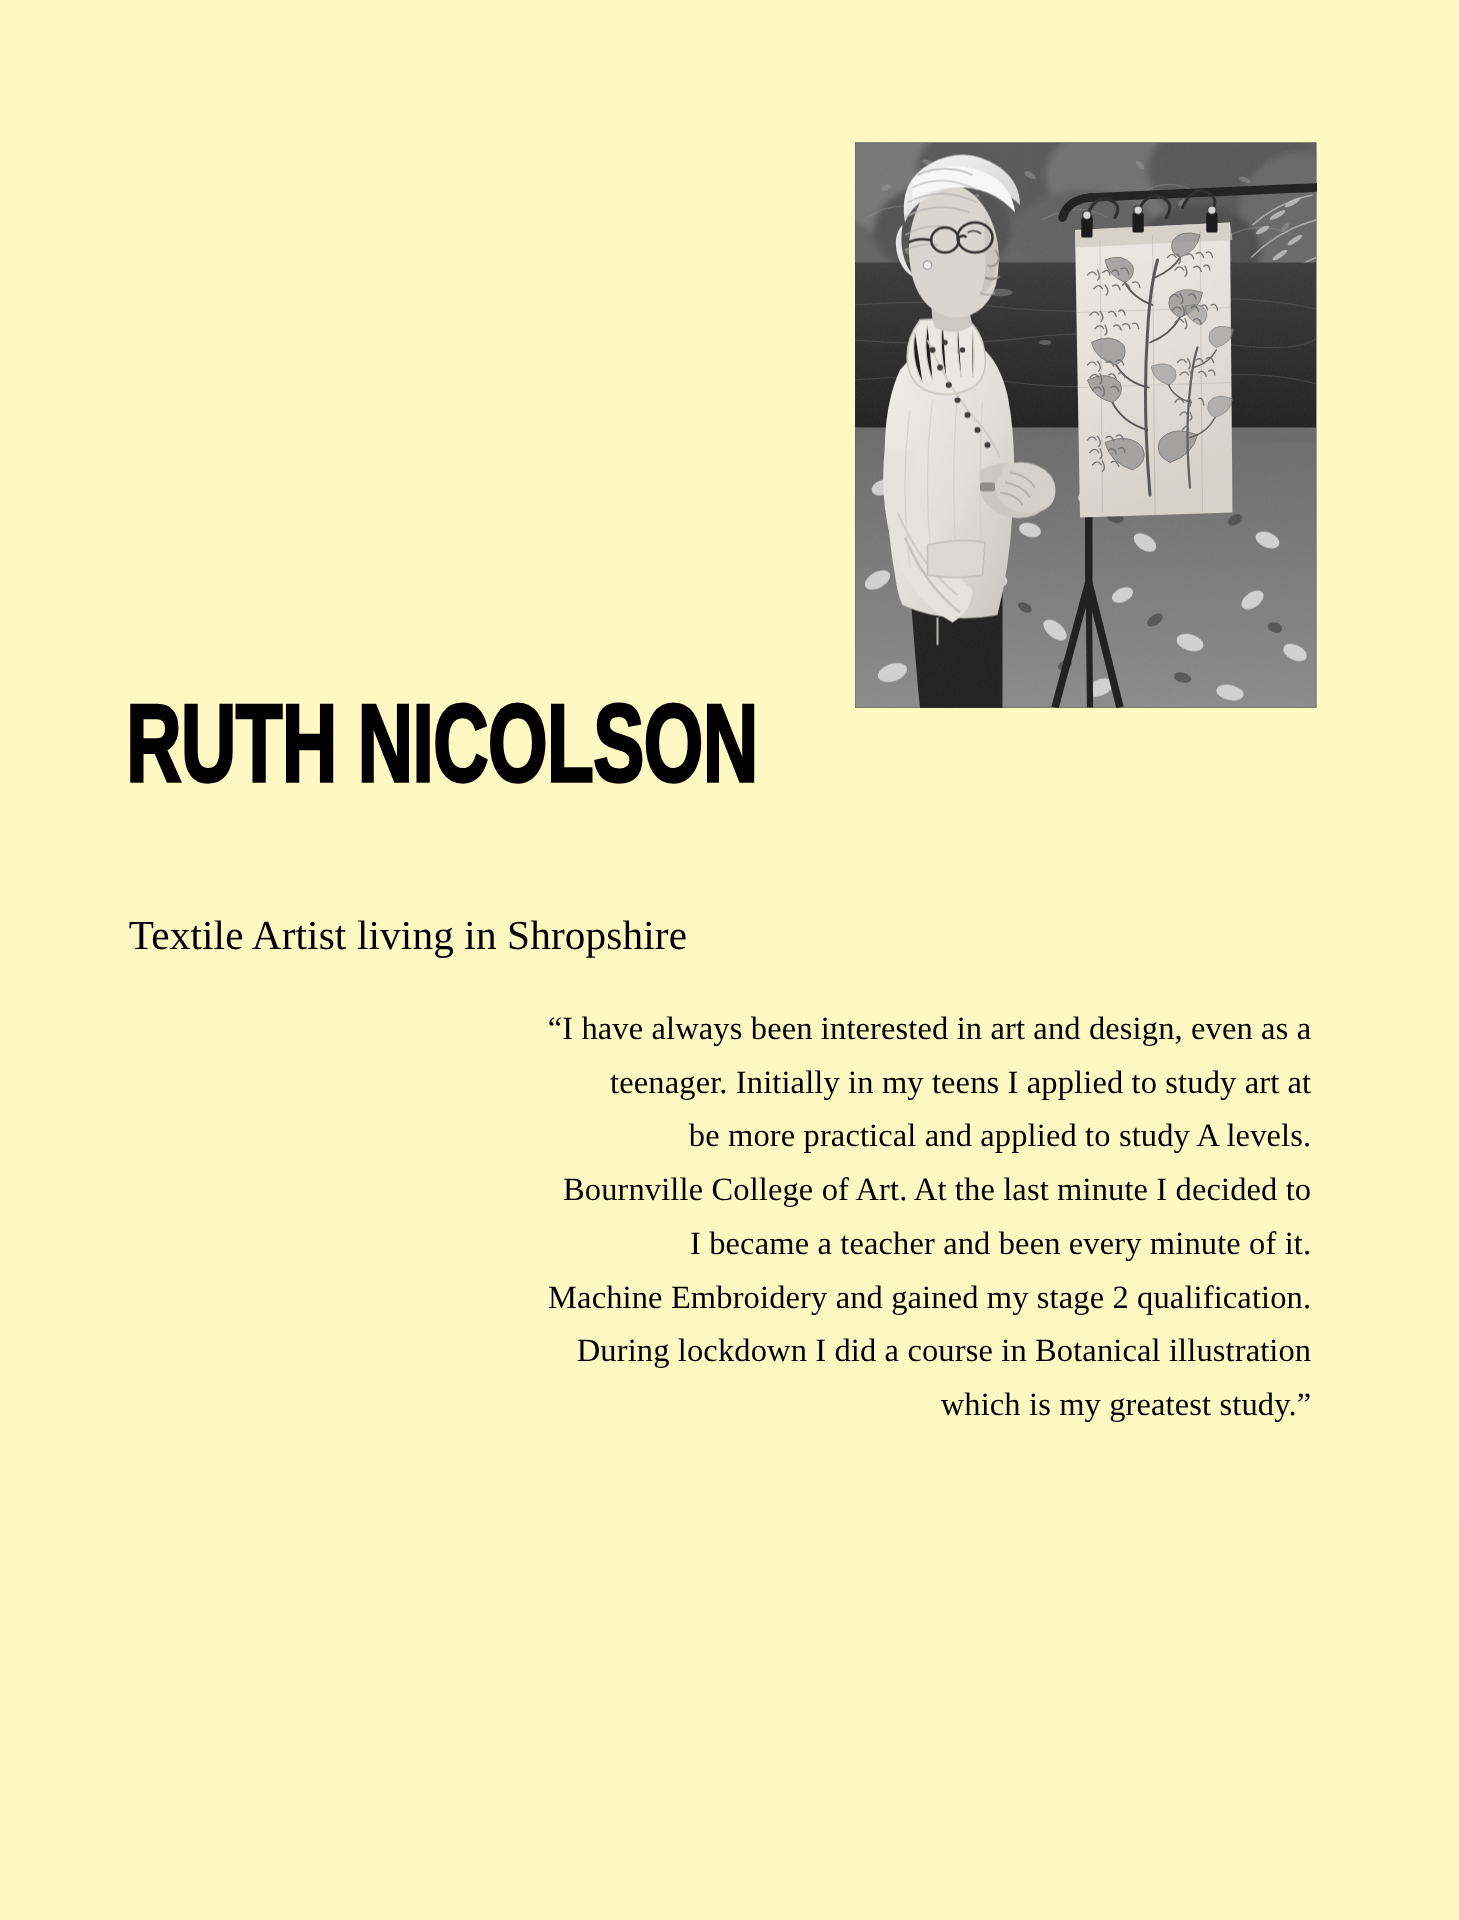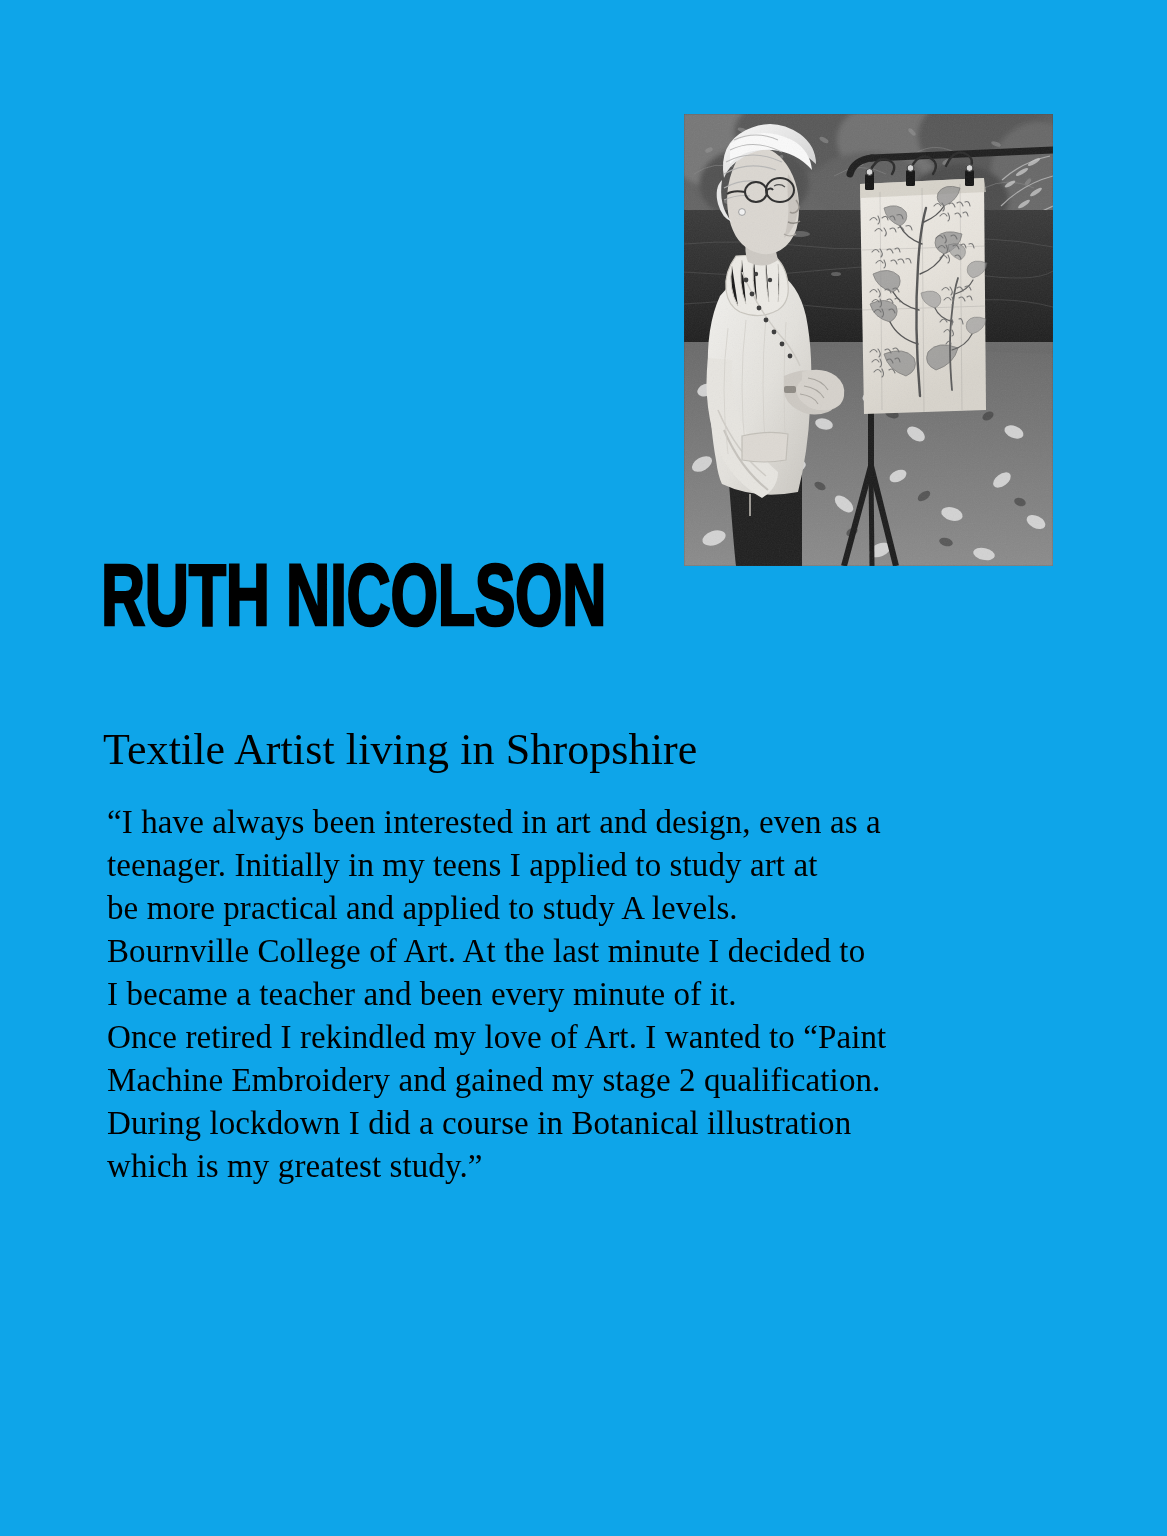--- a/index.html
+++ b/index.html
@@ -14,21 +14,21 @@
     position: relative;
     overflow: hidden;
     font-family: "Liberation Serif", "DejaVu Serif", serif;
     color: #000000;
     -webkit-font-smoothing: antialiased;
   }
 
   .page {
     position: absolute;
     inset: 0;
-    background: #0ea5e9;
+    background: #fef9c3;
   }
 
   
   .photo-frame {
     position: absolute;
     left: 684px;
     top: 114px;
     width: 369px;
     height: 452px;
     overflow: hidden;
@@ -59,30 +59,31 @@
   }
 
   
   .body-block {
     position: absolute;
     left: 103px;
     top: 728px;
     width: 960px;
   }
   .lede {
-    font-size: 44px;
+    font-size: 33px;
     line-height: 43px;
     margin: 0 0 30px 0;
     letter-spacing: 0.1px;
   }
   .quote {
-    margin: 4px;
-    font-size: 33px;
+    margin: 14px;
+    font-size: 26px;
     line-height: 43px;
     letter-spacing: 0.1px;
+    text-align: right;
   }
   .quote .ln {
     display: block;
     white-space: nowrap;
   }
 </style>
 </head>
 <body>
 
 <div class="page">
@@ -441,20 +442,19 @@
   <h1 class="title">RUTH NICOLSON</h1>
 
   <div class="body-block">
     <p class="lede">Textile Artist living in Shropshire</p>
     <blockquote class="quote">
       <span class="ln">“I have always been interested in art and design, even as a</span>
       <span class="ln">teenager. Initially in my teens I applied to study art at</span>
       <span class="ln">be more practical and applied to study A levels.</span>
       <span class="ln">Bournville College of Art. At the last minute I decided to</span>
       <span class="ln">I became a teacher and been every minute of it.</span>
-      <span class="ln">Once retired I rekindled my love of Art. I wanted to “Paint</span>
       <span class="ln">Machine Embroidery and gained my stage 2 qualification.</span>
       <span class="ln">During lockdown I did a course in Botanical illustration</span>
       <span class="ln">which is my greatest study.”</span>
     </blockquote>
   </div>
 
 </div>
 
 </body></html>

